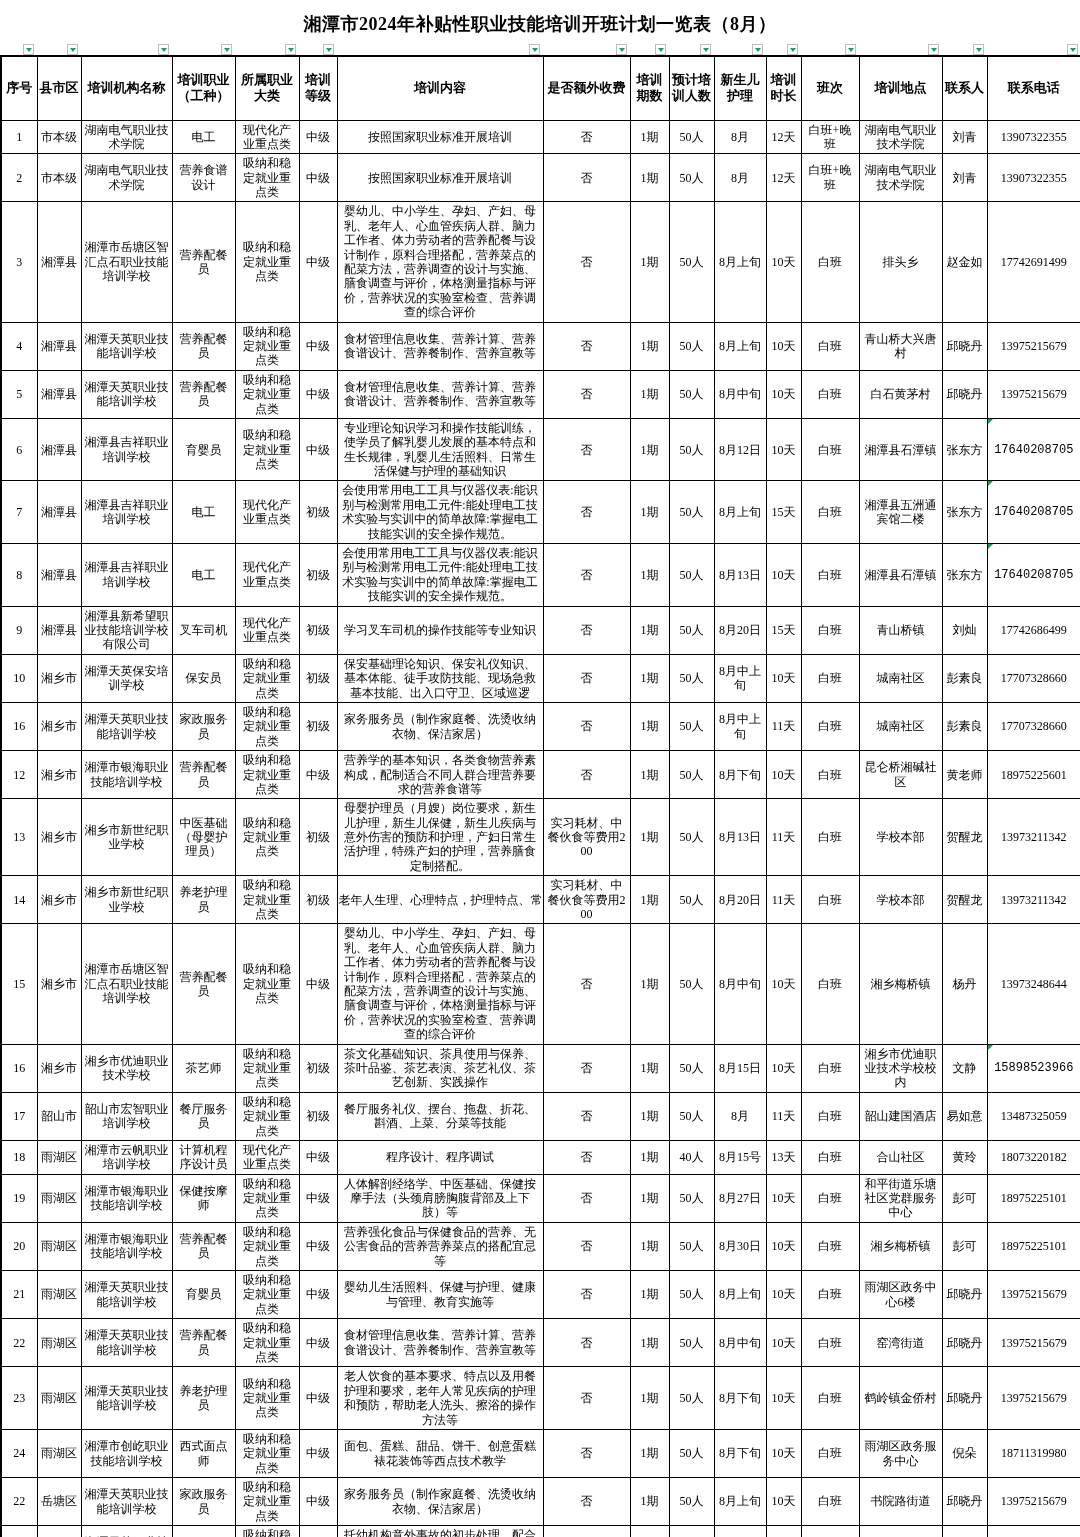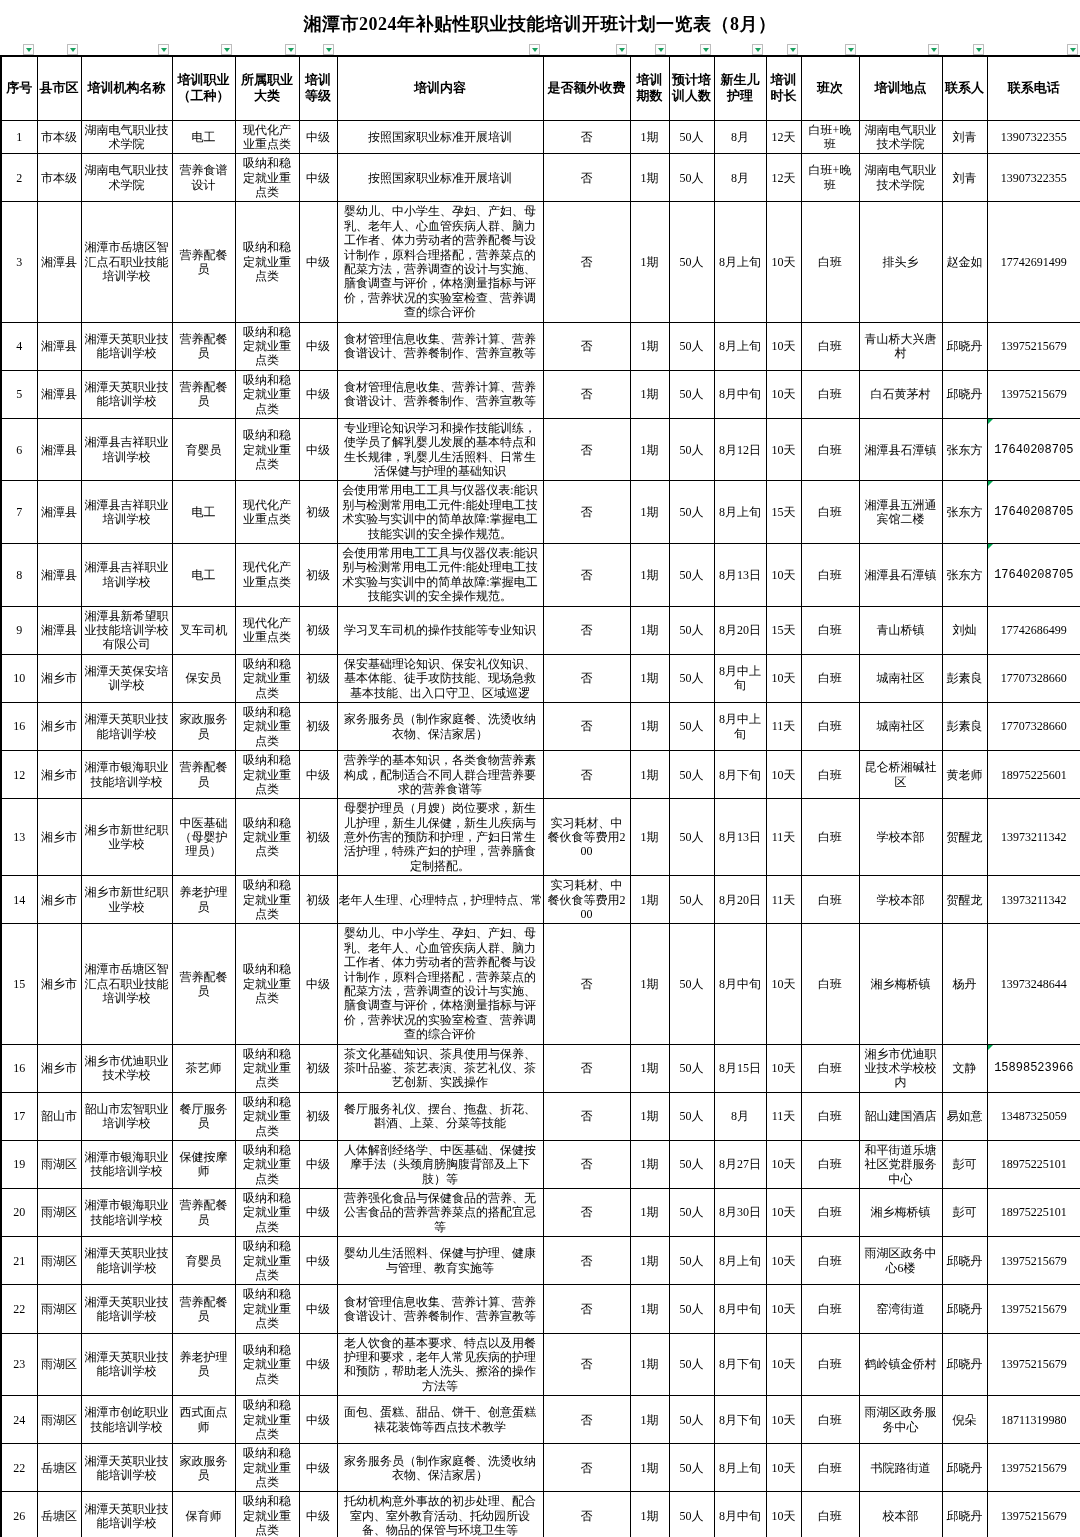--- a/index.html
+++ b/index.html
@@ -418,20 +418,38 @@
         <td>1期</td>
         <td>50人</td>
         <td>8月</td>
         <td>11天</td>
         <td>白班</td>
         <td>韶山建国酒店</td>
         <td>易如意</td>
         <td>13487325059</td>
       </tr>
       <tr>
+        <td>18</td>
+        <td>雨湖区</td>
+        <td>湘潭市云帆职业培训学校</td>
+        <td>计算机程序设计员</td>
+        <td>现代化产业重点类</td>
+        <td>中级</td>
+        <td>程序设计、程序调试</td>
+        <td>否</td>
+        <td>1期</td>
+        <td>40人</td>
+        <td>8月15号</td>
+        <td>13天</td>
+        <td>白班</td>
+        <td>合山社区</td>
+        <td>黄玲</td>
+        <td>18073220182</td>
+      </tr>
+      <tr>
         <td>19</td>
         <td>雨湖区</td>
         <td>湘潭市银海职业技能培训学校</td>
         <td>保健按摩师</td>
         <td>吸纳和稳定就业重点类</td>
         <td>中级</td>
         <td>人体解剖经络学、中医基础、保健按摩手法（头颈肩膀胸腹背部及上下肢）等</td>
         <td>否</td>
         <td>1期</td>
         <td>50人</td>

